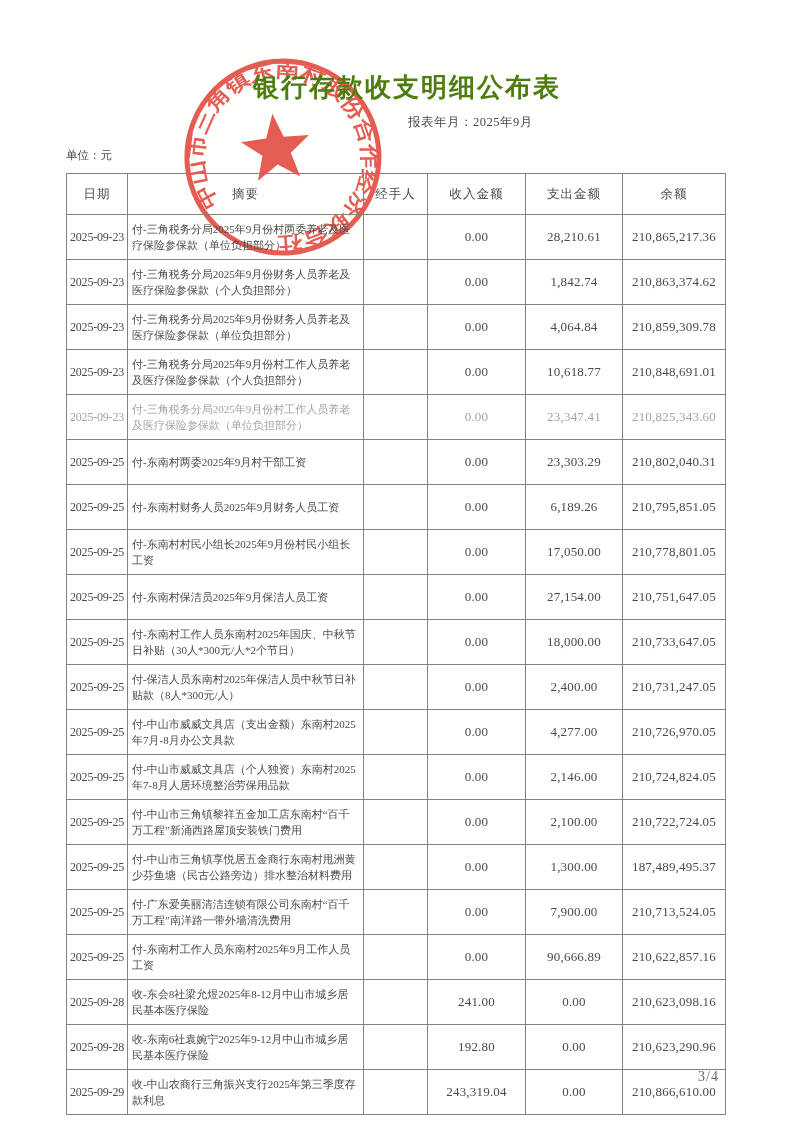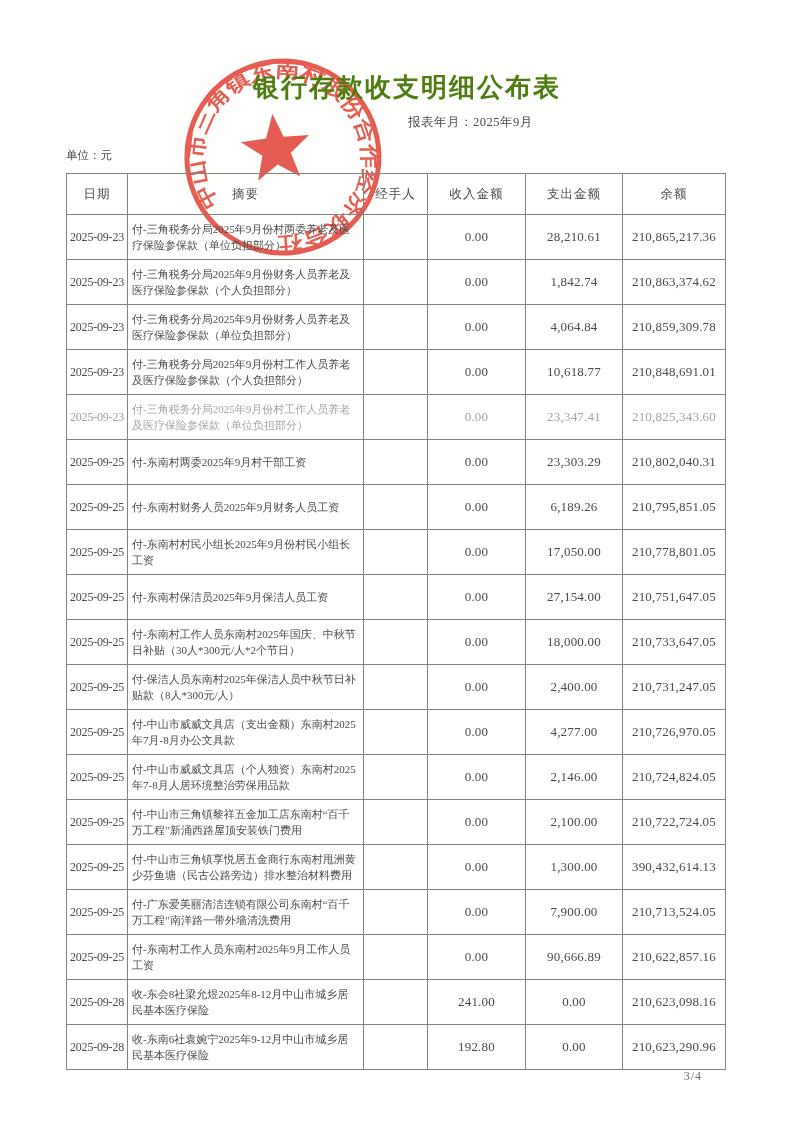--- a/index.html
+++ b/index.html
@@ -40,22 +40,22 @@
     height:30px; padding:5px 8px; font-size:12.5px;
     text-align:center; letter-spacing:1px;
   }
   .ledger td { height:22px; padding:5px 4px; line-height:16px; font-size:11px; }
   td.col-date   { font-size:12px; text-align:center; padding:11px 1px; white-space:nowrap; letter-spacing:-.2px; }
   td.col-summary{ text-align:left; }
   td.col-handler{ text-align:center; }
   td.col-amount { text-align:center; font-size:13px; letter-spacing:.2px; }
   tr.faded td   { color:#a3a3a0; }
   .page-number {
-    position:absolute; top:1069px; right:92px;
-    font-size:12px; color:#6b6b69; letter-spacing:1px;
+    position:absolute; top:1069px; right:75px;
+    font-size:14px; color:#6b6b69; letter-spacing:1px;
   }
   .seal {
     position:absolute; left:177px; top:54px; width:212px; height:207px;
     opacity:.82; transform:rotate(-6deg);
     mix-blend-mode:multiply; pointer-events:none;
   }
 </style>
 </head>
 <body>
 
@@ -210,21 +210,21 @@
           <td class="col-amount">0.00</td>
           <td class="col-amount">2,100.00</td>
           <td class="col-amount">210,722,724.05</td>
         </tr>
         <tr>
           <td class="col-date">2025-09-25</td>
           <td class="col-summary">付-中山市三角镇享悦居五金商行东南村甩洲黄少芬鱼塘（民古公路旁边）排水整治材料费用</td>
           <td class="col-handler"></td>
           <td class="col-amount">0.00</td>
           <td class="col-amount">1,300.00</td>
-          <td class="col-amount">390,432,614.13</td>
+          <td class="col-amount">187,489,495.37</td>
         </tr>
         <tr>
           <td class="col-date">2025-09-25</td>
           <td class="col-summary">付-广东爱美丽清洁连锁有限公司东南村“百千万工程”南洋路一带外墙清洗费用</td>
           <td class="col-handler"></td>
           <td class="col-amount">0.00</td>
           <td class="col-amount">7,900.00</td>
           <td class="col-amount">210,713,524.05</td>
         </tr>
         <tr>
@@ -244,18 +244,26 @@
           <td class="col-amount">210,623,098.16</td>
         </tr>
         <tr>
           <td class="col-date">2025-09-28</td>
           <td class="col-summary">收-东南6社袁婉宁2025年9-12月中山市城乡居民基本医疗保险</td>
           <td class="col-handler"></td>
           <td class="col-amount">192.80</td>
           <td class="col-amount">0.00</td>
           <td class="col-amount">210,623,290.96</td>
         </tr>
+        <tr>
+          <td class="col-date">2025-09-29</td>
+          <td class="col-summary">收-中山农商行三角振兴支行2025年第三季度存款利息</td>
+          <td class="col-handler"></td>
+          <td class="col-amount">243,319.04</td>
+          <td class="col-amount">0.00</td>
+          <td class="col-amount">210,866,610.00</td>
+        </tr>
       </tbody>
   </table>
 
   <div class="page-number">3/4</div>
 
 </div>
 
 </body></html>

